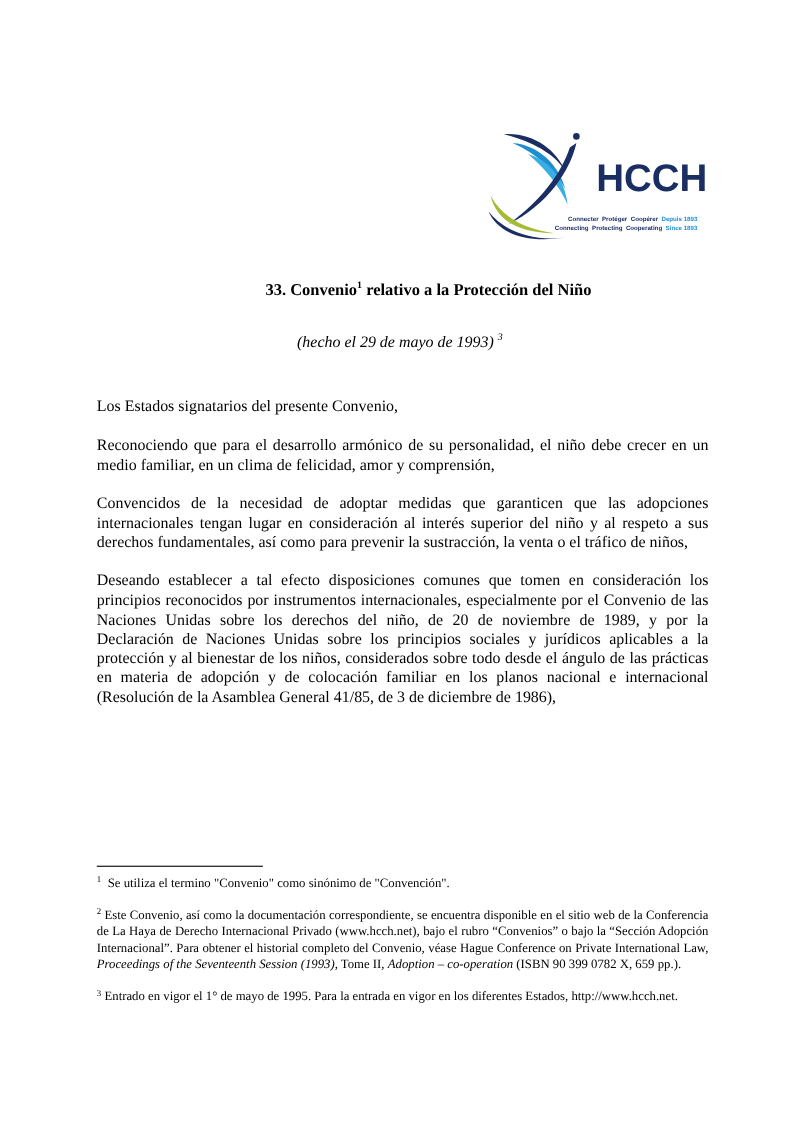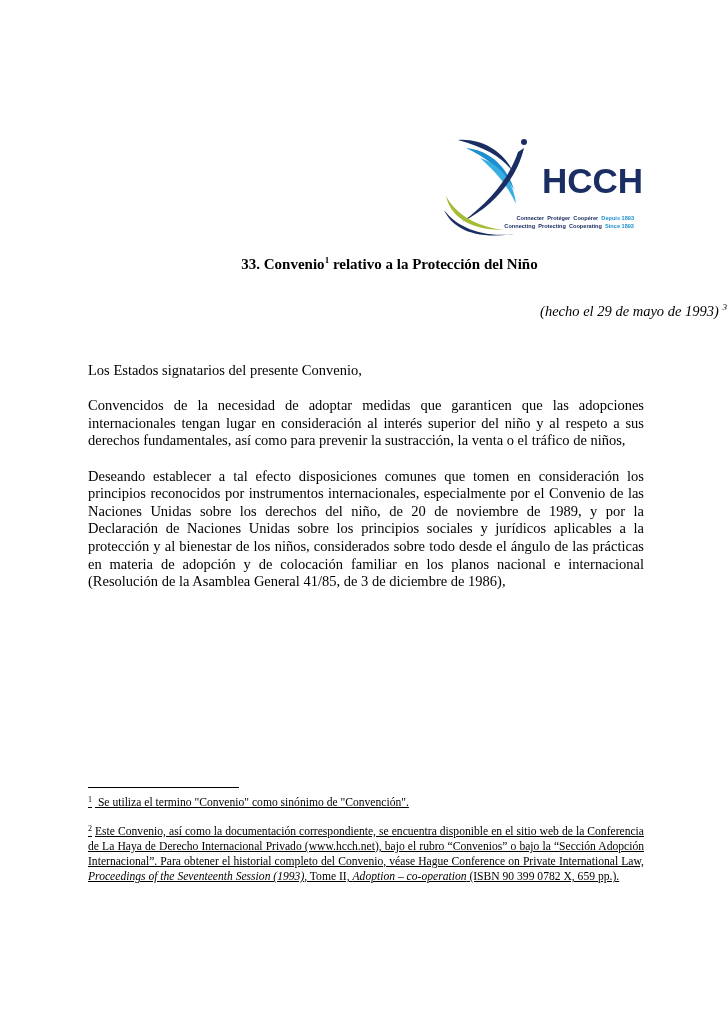--- a/index.html
+++ b/index.html
@@ -1,21 +1,21 @@
 <!DOCTYPE html>
 <html><head>
   <meta charset="utf-8">
   <style>
     html, body { margin: 0; padding: 0; background: #ffffff; }
     body {
       width: 727px; height: 1026px; position: relative; overflow: hidden;
       font-family: "Liberation Serif", "DejaVu Serif", serif;
       color: #000;
     }
-    .logo { position: absolute; left: 444px; top: 134px; width: 200px; height: 106px; text-align: right; }
+    .logo { position: absolute; left: 444px; top: 116px; width: 200px; height: 106px; text-align: right; }
     .logo svg { position: absolute; left: 0; top: 0; }
     .logo-text {
       position: absolute; left: 98px; top: 27px;
       font-family: "Liberation Sans", "DejaVu Sans", sans-serif;
       font-weight: bold; font-size: 35px; color: #1b2e63; letter-spacing: 0px;
     }
     .tagline {
       position: absolute; right: 10px;
       font-family: "Liberation Sans", "DejaVu Sans", sans-serif;
       font-size: 5.6px; font-weight: bold; color: #1b2e63; white-space: nowrap;
@@ -23,31 +23,31 @@
     .tagline .since { color: #1d8fd0; }
     .tag1 { top: 81px; }
     .tag2 { top: 89px; }
 
     .title {
       position: absolute; left: 0; width: 727px; top: 256px; text-align: center;
       font-weight: bold; font-size: 15px; line-height: 17px; margin-left: 26px;
     }
     .title sup { font-size: 9px; vertical-align: 6px; line-height: 0; }
     .date {
-      position: absolute; left: 0; width: 727px; top: 303px; text-align: right;
+      position: absolute; left: 0; width: 727px; top: 303px; text-align: center;
       font-style: italic; font-size: 14.5px;
     }
     .date sup { font-size: 9px; vertical-align: 6px; line-height: 0; }
 
     .body { position: absolute; left: 88px; width: 556px; top: 362px; font-size: 14.5px; line-height: 17.6px; }
     .body p { margin: 0 0 17.6px 0; text-align: justify; font-family: Liberation Serif, serif; }
 
     .fn-rule { position: absolute; left: 88px; top: 787px; width: 151px; border-top: 1px solid #000; }
     .footnotes { position: absolute; left: 88px; width: 556px; top: 795px; font-size: 11.6px; line-height: 15px; }
-    .footnotes p { margin: 0 0 14px 0; text-align: justify; text-decoration: underline; }
+    .footnotes p { margin: 0 0 14px 0; text-align: justify; }
     .footnotes sup { font-size: 8px; vertical-align: 4px; line-height: 0; margin-right: 3px; }
   </style>
 </head>
 <body>
 
 <div class="logo">
   <svg width="100" height="106" viewBox="0 0 100 106">
     <path d="M14 6 C40 4 62 20 70 40 C62 26 44 14 14 6 Z" fill="#1b2e63"></path>
     <path d="M22 14 C46 16 64 34 70 56 C60 38 44 24 22 14 Z" fill="#1d8fd0"></path>
     <path d="M36 24 C56 30 70 48 72 70 C64 52 52 38 36 24 Z" fill="#39aee3"></path>
@@ -72,22 +72,24 @@
 </div>
 
 <div class="title">
   <div><span>33.  Convenio</span><sup>1</sup><span> relativo a la Protección del Niño</span></div>
 </div>
 
 <div class="date"><span>(hecho el 29 de mayo de 1993) </span><sup>3</sup></div>
 
 <div class="body">
   <p>Los Estados signatarios del presente Convenio,</p>
+  <p>Reconociendo que para el desarrollo armónico de su personalidad, el niño debe crecer en un medio familiar, en un clima de felicidad, amor y comprensión,</p>
   <p>Convencidos de la necesidad de adoptar medidas que garanticen que las adopciones internacionales tengan lugar en consideración al interés superior del niño y al respeto a sus derechos fundamentales, así como para prevenir la sustracción, la venta o el tráfico de niños,</p>
   <p>Deseando establecer a tal efecto disposiciones comunes que tomen en consideración los principios reconocidos por instrumentos internacionales, especialmente por el Convenio de las Naciones Unidas sobre los derechos del niño, de 20 de noviembre de 1989, y por la Declaración de Naciones Unidas sobre los principios sociales y jurídicos aplicables a la protección y al bienestar de los niños, considerados sobre todo desde el ángulo de las prácticas en materia de adopción y de colocación familiar en los planos nacional e internacional (Resolución de la Asamblea General 41/85, de 3 de diciembre de 1986),</p>
 </div>
 
 <div class="fn-rule"></div>
 
 <div class="footnotes">
   <p><sup>1</sup><span> Se utiliza el termino "Convenio" como sinónimo de "Convención".</span></p>
   <p><sup>2</sup><span>Este Convenio, así como la documentación correspondiente, se encuentra disponible en el sitio web de la Conferencia de La Haya de Derecho Internacional Privado (www.hcch.net), bajo el rubro “Convenios” o bajo la “Sección Adopción Internacional”. Para obtener el historial completo del Convenio, véase Hague Conference on Private International Law, </span><i>Proceedings of the Seventeenth Session (1993)</i><span>, Tome II, </span><i>Adoption – co-operation</i><span> (ISBN 90 399 0782 X, 659 pp.).</span></p>
+  <p><sup>3</sup><span>Entrado en vigor el 1° de mayo de 1995.  Para la entrada en vigor en los diferentes Estados, http://www.hcch.net.</span></p>
 </div>
 
 </body></html>

